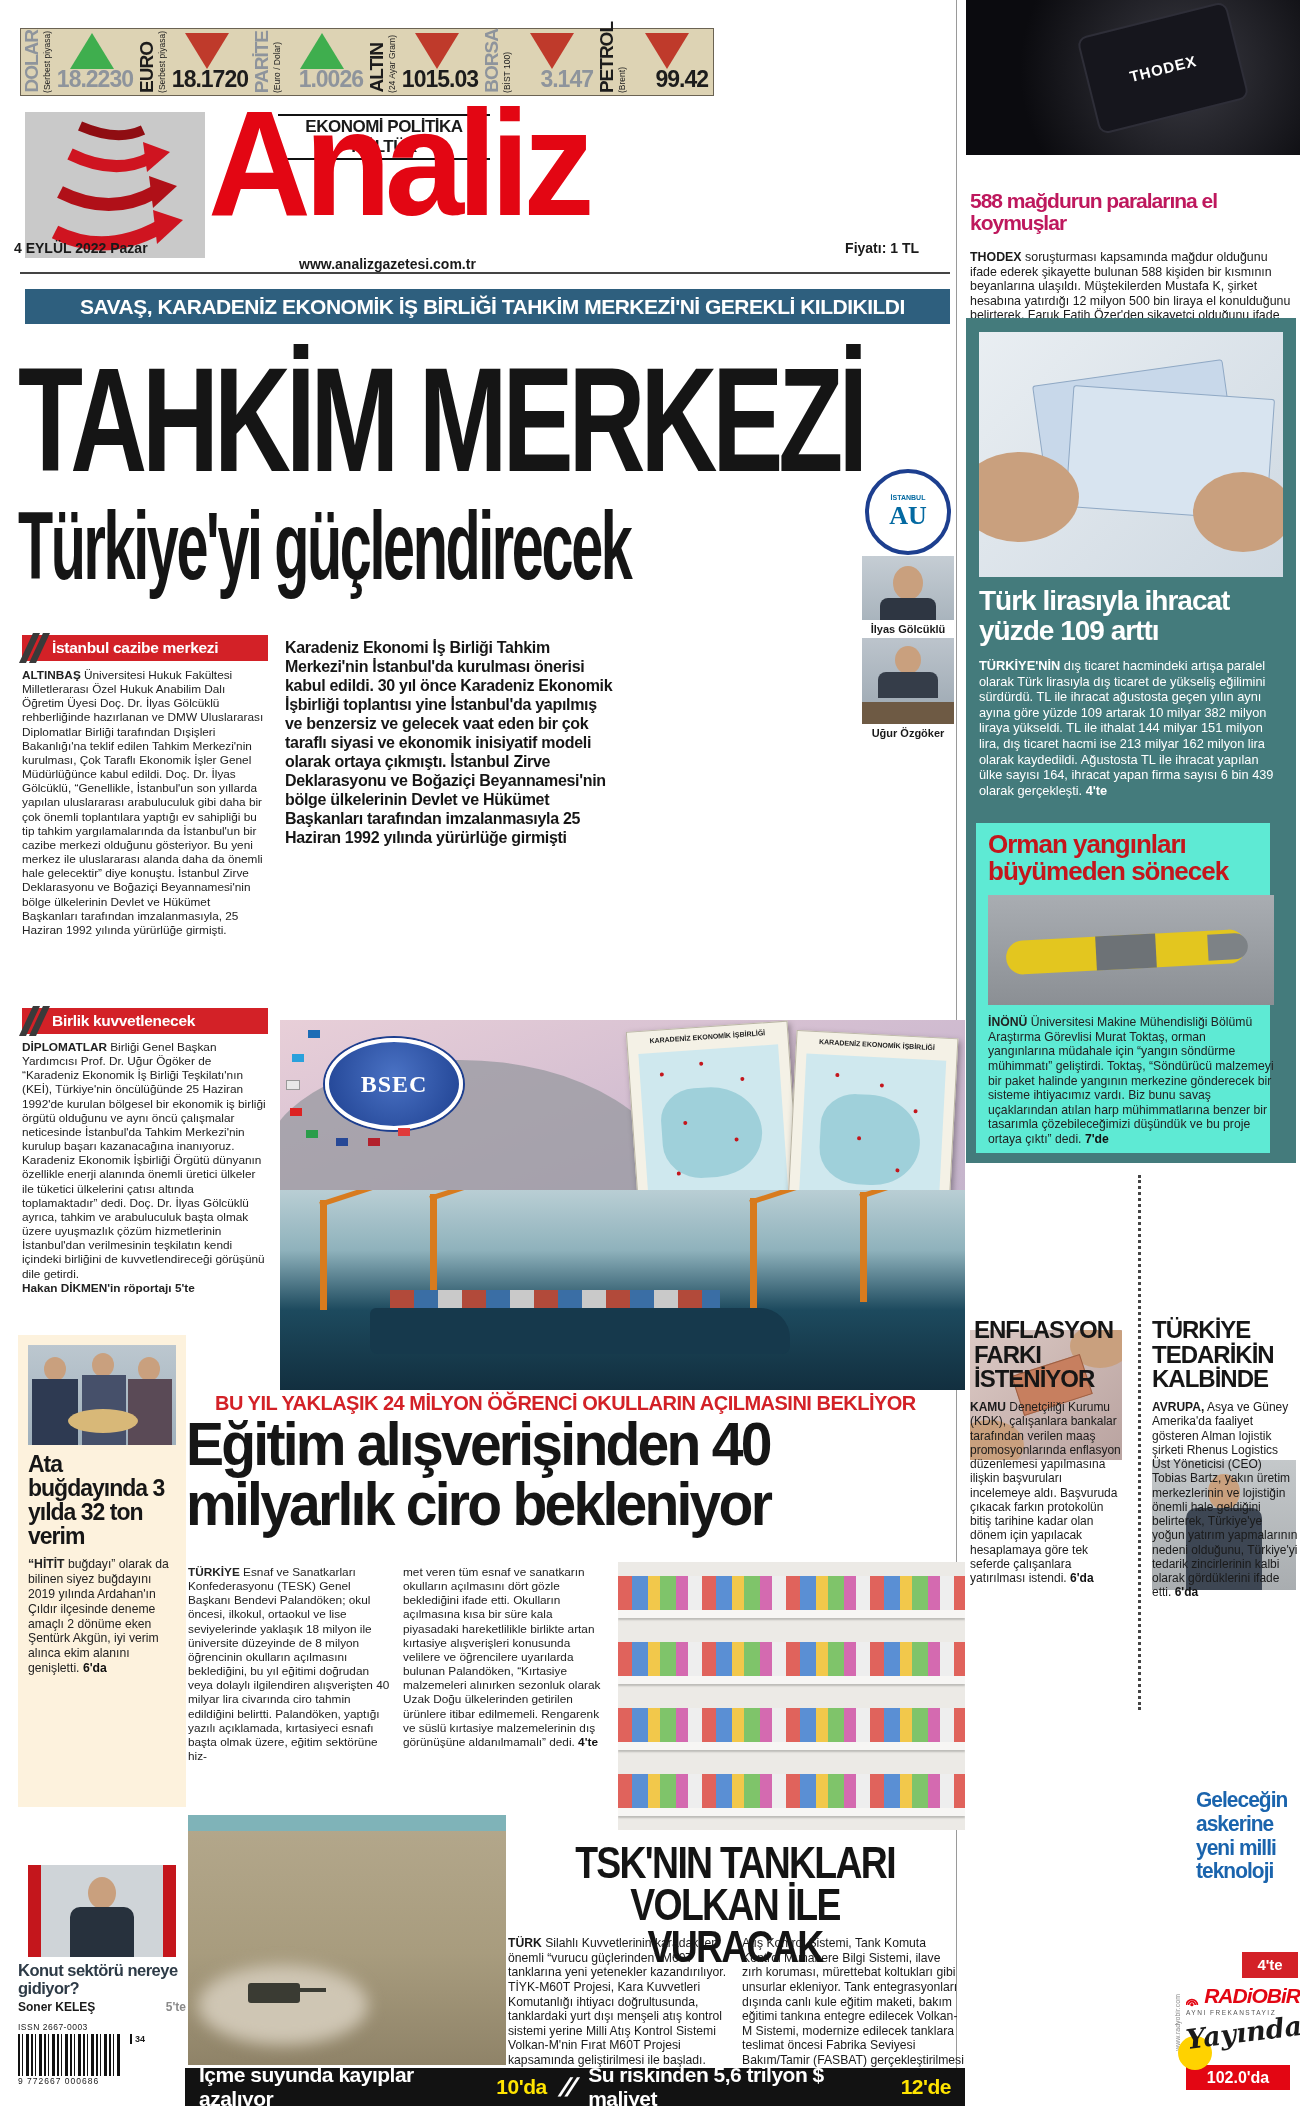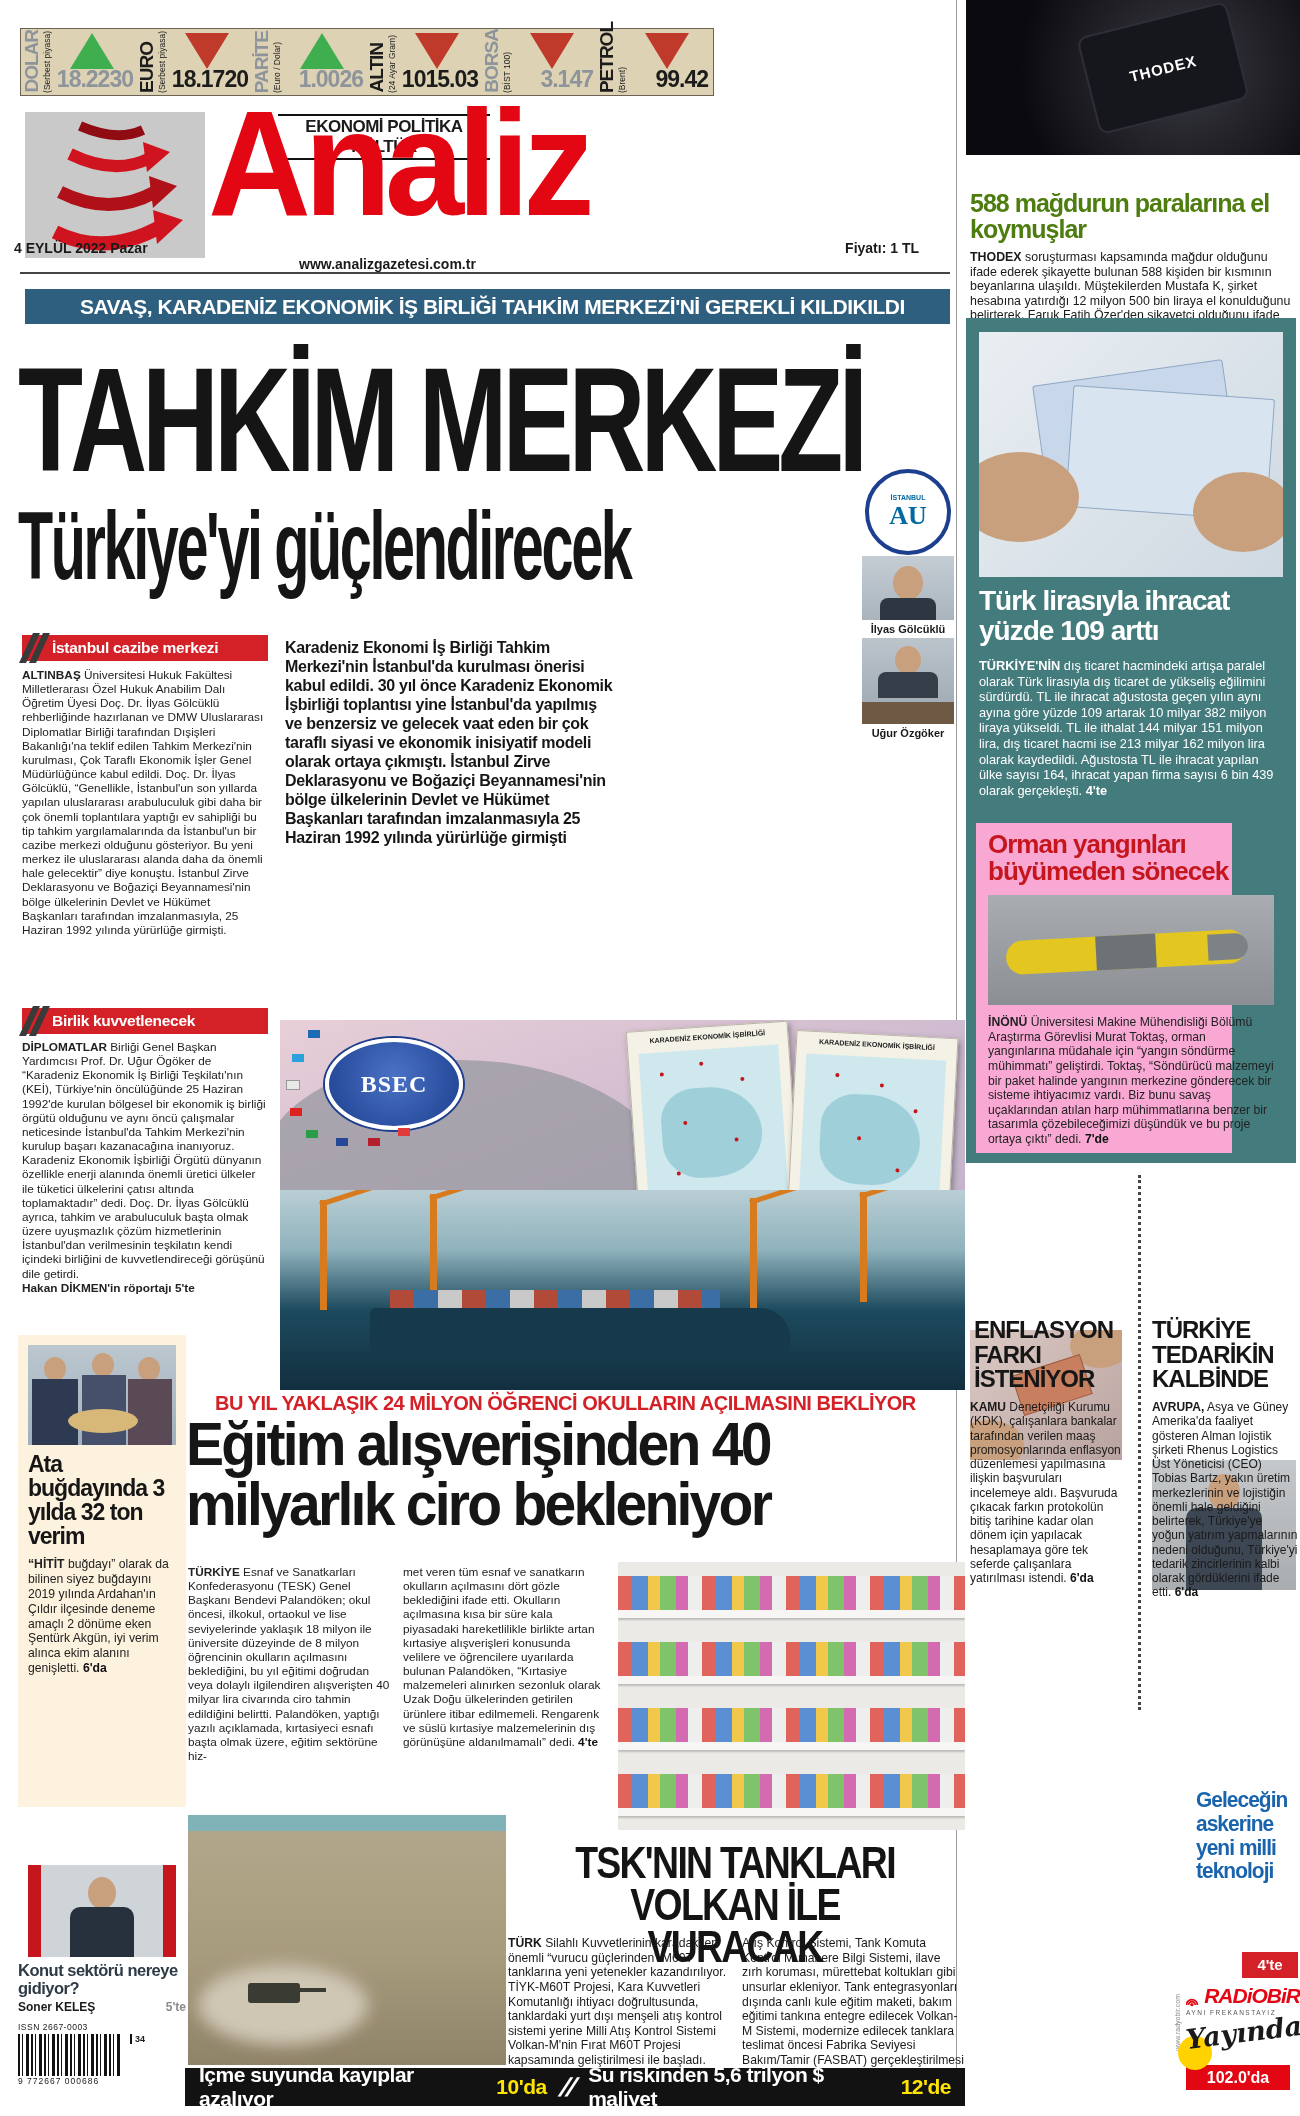--- a/index.html
+++ b/index.html
@@ -56,21 +56,21 @@
         border-radius:10px;transform:rotate(-14deg);color:#fff;font-weight:bold;font-size:15px;letter-spacing:1px;
         display:flex;align-items:center;justify-content:center;}
   #vline{left:956px;top:0;width:1px;height:2070px;background:#9a9a9a;}
 
   
   #tealpanel{left:966px;top:318px;width:330px;height:845px;background:#447b7c;}
   #moneyphoto{position:absolute;left:13px;top:14px;width:304px;height:245px;background:linear-gradient(135deg,#e9eef2,#cfd9e2);overflow:hidden;}
   .note{position:absolute;background:#c8d8ea;border:1px solid #8fa8c4;border-radius:3px;}
   #tlhead{position:absolute;left:13px;top:268px;width:304px;color:#fff;font-weight:bold;font-size:28px;line-height:1.06;letter-spacing:-1px;}
   #tlbody{position:absolute;left:13px;top:340px;width:302px;color:#fff;font-size:12.8px;line-height:1.22;}
-  #ormancard{position:absolute;left:10px;top:505px;width:256px;height:330px;background:#f9a8d4;}
+  #ormancard{position:absolute;left:10px;top:505px;width:256px;height:330px;background:#5eead4;padding-left:38px;}
   #ormanhead{position:absolute;left:12px;top:8px;width:290px;color:#c4161c;font-weight:bold;font-size:26px;line-height:1.02;letter-spacing:-1px;}
   #torpphoto{position:absolute;left:12px;top:72px;width:286px;height:110px;background:linear-gradient(#a9adb2,#8b8f94);overflow:hidden;}
   #torpedo{position:absolute;left:18px;top:40px;width:240px;height:34px;background:#e3c61f;border-radius:17px;transform:rotate(-3deg);}
   #torpedo:before{content:"";position:absolute;left:90px;top:0;width:60px;height:34px;background:#6d7276;}
   #torpedo:after{content:"";position:absolute;right:-2px;top:4px;width:40px;height:26px;background:#7d8286;border-radius:0 14px 14px 0;}
   #ormanbody{position:absolute;left:12px;top:192px;width:286px;font-size:12.2px;line-height:1.2;color:#222;}
 
   
   .minihead{font-weight:bold;font-size:24px;line-height:1.03;letter-spacing:-1px;color:#161616;}
   #dotline{left:1138px;top:1175px;height:535px;width:0;border-left:3px dotted #444;}
@@ -143,21 +143,21 @@
   #konutphoto{left:28px;top:1865px;width:148px;height:92px;background:#cfd4d8;overflow:hidden;}
   .redbar{position:absolute;top:0;width:13px;height:92px;background:#c4161c;}
   #konuttitle{left:18px;top:1962px;width:168px;font-weight:bold;font-size:16.5px;line-height:1.08;color:#2e3b47;letter-spacing:-0.5px;}
   #konutrow{left:18px;top:2000px;width:168px;font-size:12px;display:flex;justify-content:space-between;}
   #issn{left:18px;top:2022px;width:160px;}
   #issncode{font-size:8.5px;letter-spacing:.5px;}
   #barcode{width:104px;height:42px;margin-top:2px;background:repeating-linear-gradient(90deg,#111 0 2px,#fff 2px 4px,#111 4px 5px,#fff 5px 8px,#111 8px 11px,#fff 11px 13px);}
   #issnnum{font-size:8.5px;letter-spacing:1px;}
   #edition{position:absolute;left:112px;top:12px;font-size:9px;font-weight:bold;border-left:2px solid #111;padding-left:3px;}
 
-  .greyhead{color:#4d7c0f;font-weight:bold;font-size:25px;line-height:1.04;letter-spacing:-1px;}
+  .greyhead{color:#be185d;font-weight:bold;font-size:21px;line-height:1.04;letter-spacing:-1px;}
 </style>
 </head>
 <body>
 
 <div id="page">
 
   <div id="ticker" class="abs">
     <div class="tick">
       <span class="vlab lab-gray">DOLAR</span>
       <span class="vsub">(Serbest piyasa)</span>

